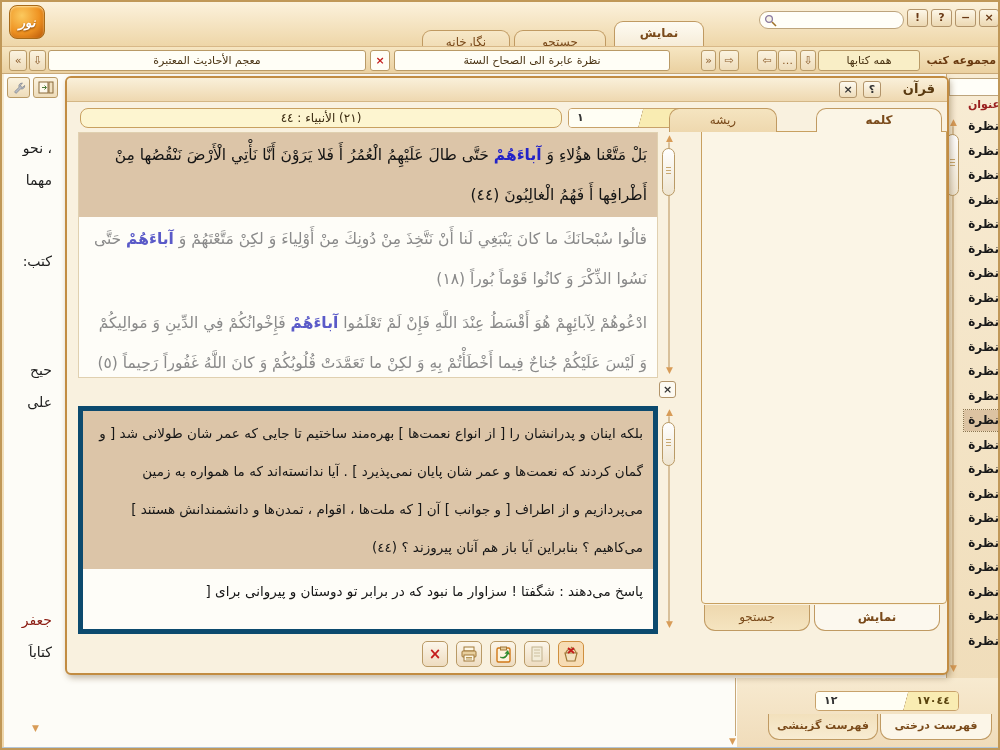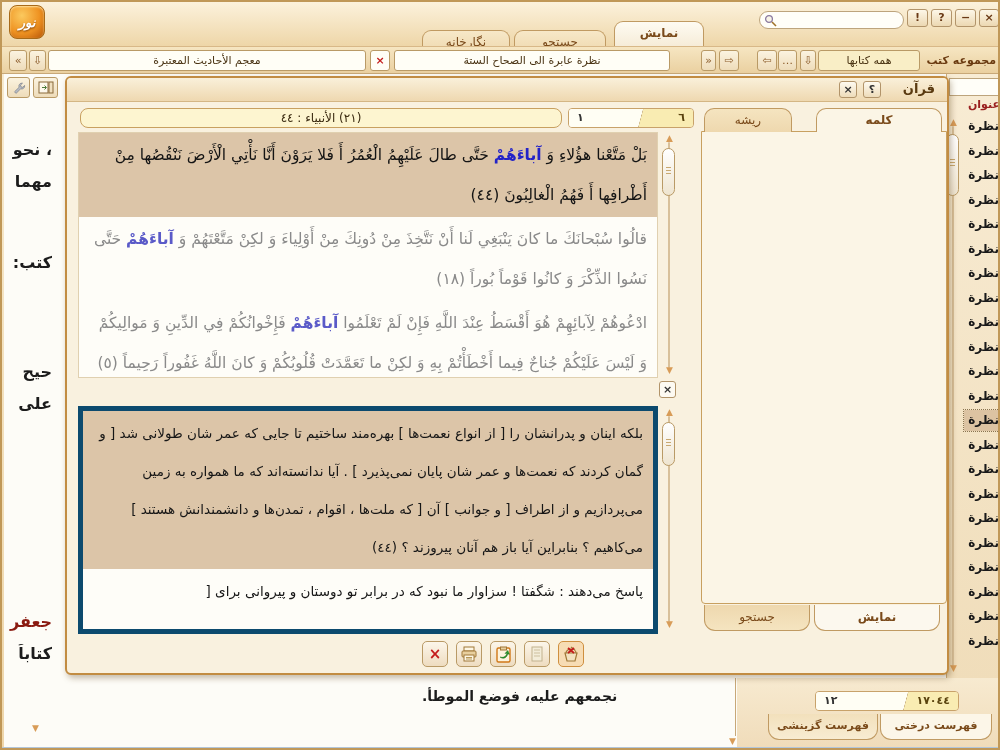--- a/index.html
+++ b/index.html
@@ -21,21 +21,21 @@
   .toolbar2{position:absolute;left:0;top:44px;width:1000px;height:28px;background:linear-gradient(#f6e6c2,#ead0a0);border-top:1px solid #d8b888;border-bottom:1px solid #c8a878}
   .tbtn{position:absolute;top:3px;height:21px;border:1px solid #b99a66;border-radius:3px;background:linear-gradient(#fbf3e0,#eedcba);color:#8a5a28;font-size:11px;text-align:center;line-height:19px}
   .tlabel{position:absolute;top:7px;font-size:11px;font-weight:bold;color:#6a3a10;direction:rtl}
   .tfield{position:absolute;top:3px;height:21px;border:1px solid #b99a66;border-radius:3px;font-size:11px;color:#4a3414;direction:rtl;text-align:center;line-height:19px;overflow:hidden;white-space:nowrap}
   .redx{color:#c41c1c;font-weight:bold}
 
   .minibtn{position:absolute;width:23px;height:21px;border:1px solid #b99a66;border-radius:3px;background:linear-gradient(#fbf3e0,#eedcba);display:flex;align-items:center;justify-content:center}
 
   
   .docarea{position:absolute;left:2px;top:72px;width:942px;height:673px;background:#fdfcf7}
-  .frag{position:absolute;left:2px;width:48px;overflow:hidden;font-size:16px;font-weight:bold;color:#1c1c1c;direction:rtl;white-space:nowrap}
+  .frag{position:absolute;left:2px;width:48px;overflow:hidden;font-size:14px;font-weight:normal;color:#1c1c1c;direction:rtl;white-space:nowrap}
   .docline{position:absolute;left:420px;top:686px;width:312px;font-size:14px;font-weight:bold;color:#1c1c1c;direction:rtl;text-align:left}
   .vsep{position:absolute;left:733px;top:676px;width:1px;height:58px;background:#c8a878}
   .tri{color:#d89c58;font-size:9px;line-height:9px}
 
   
   .sidebar{position:absolute;left:944px;top:72px;width:54px;height:608px;background:linear-gradient(#f8ecd4,#f0ddba);border-left:1px solid #cfae7c}
   .sb-filter{position:absolute;left:947px;top:76px;width:50px;height:18px;background:#fffef8;border:1px solid #bda47c}
   .sb-header{position:absolute;left:954px;top:96px;width:44px;font-size:11px;font-weight:bold;color:#9a2020;direction:rtl;overflow:hidden;white-space:nowrap}
   .sb-list{position:absolute;left:962px;top:114px;width:37px;display:flex;flex-direction:column;gap:3.5px}
   .sb-item{height:21px;font-size:12px;font-weight:bold;color:#1a1a1a;direction:rtl;text-align:right;padding-right:2px;line-height:21px}
@@ -152,21 +152,20 @@
       </svg>
   </div>
 
   <div class="frag" style="top:138px">، نحو</div>
   <div class="frag" style="top:170px">مهما</div>
   <div class="frag" style="top:251px">كتب:</div>
   <div class="frag" style="top:360px">حيح</div>
   <div class="frag" style="top:392px">على</div>
   <div class="frag" style="top:610px;color:#8a1a10">جعفر</div>
   <div class="frag" style="top:642px">كتاباً</div>
-  <div class="docline">نجمعهم عليه، فوضع الموطأ.</div>
   <div class="vsep"></div>
   <div class="tri" style="position:absolute;left:727px;top:735px">▼</div>
   <div class="tri" style="position:absolute;left:30px;top:722px">▼</div>
 
   <div class="sidebar"></div>
   <div class="sb-filter"></div>
   <div class="sb-header">عنوان</div>
   <div class="vscroll" style="left:944px;top:114px;height:560px">
     <div class="track"></div>
     <div class="sarrow tri" style="top:2px">▲</div>
@@ -280,21 +279,21 @@
     <div class="dtool active" style="left:491px">
       <svg width="18" height="17" viewBox="0 0 18 17">
           <path d="M3 7 h12 l-2 8 h-8 z" fill="#f2e2c0" stroke="#a07838" stroke-width="1.2"></path>
           <path d="M4 7 a5 4 0 0 1 10 0" fill="none" stroke="#a07838" stroke-width="1.2"></path>
           <path d="M9 1 l4 3" stroke="#a07838" stroke-width="1.2"></path>
           <path d="M6 2 l6 5 M12 2 l-6 5" stroke="#c41c1c" stroke-width="1.8"></path>
         </svg>
     </div>
 
     <div class="wp-tab active" style="left:749px;width:126px">كلمه</div>
-    <div class="wp-tab" style="left:637px;width:88px">ريشه</div>
+    <div class="wp-tab" style="left:602px;width:108px">ريشه</div>
     <div class="wp-body"></div>
 
     <input class="wfield" style="left: 707px; top: 60px; width: 168px;" value="آباءهم">
     <div class="sqbtn" style="left:689px;top:60px;width:17px">⇩</div>
     <div class="sqbtn" style="left:659px;top:60px;width:27px">
       <svg width="18" height="11" viewBox="0 0 18 11">
           <rect x="0.5" y="0.5" width="17" height="10" rx="1" fill="#fdf8ec" stroke="#8a6a3a"></rect>
           <g fill="#8a6a3a">
             <rect x="2.5" y="2.5" width="2" height="2"></rect>
             <rect x="5.5" y="2.5" width="2" height="2"></rect>

